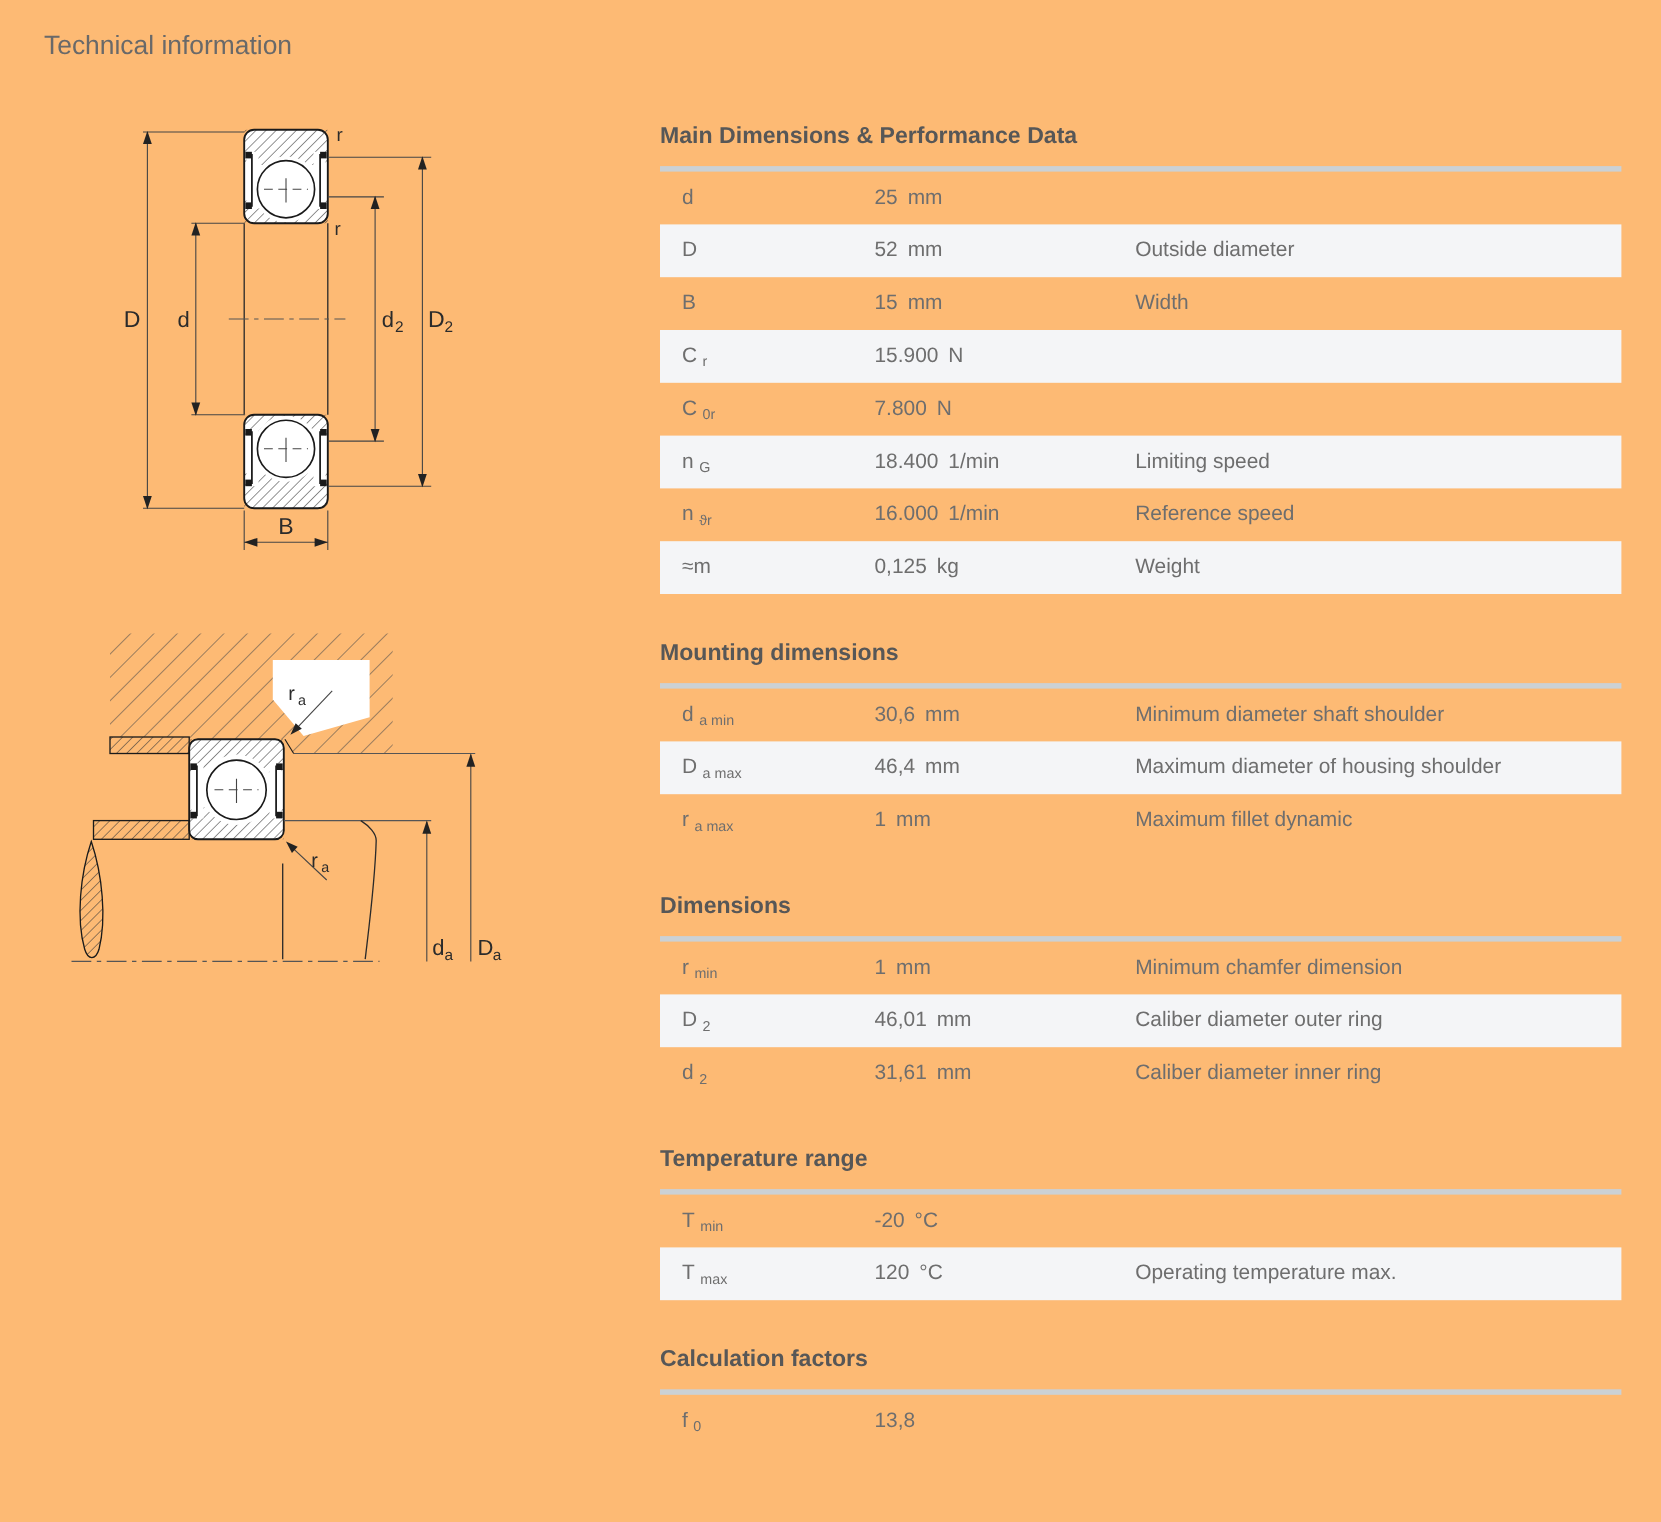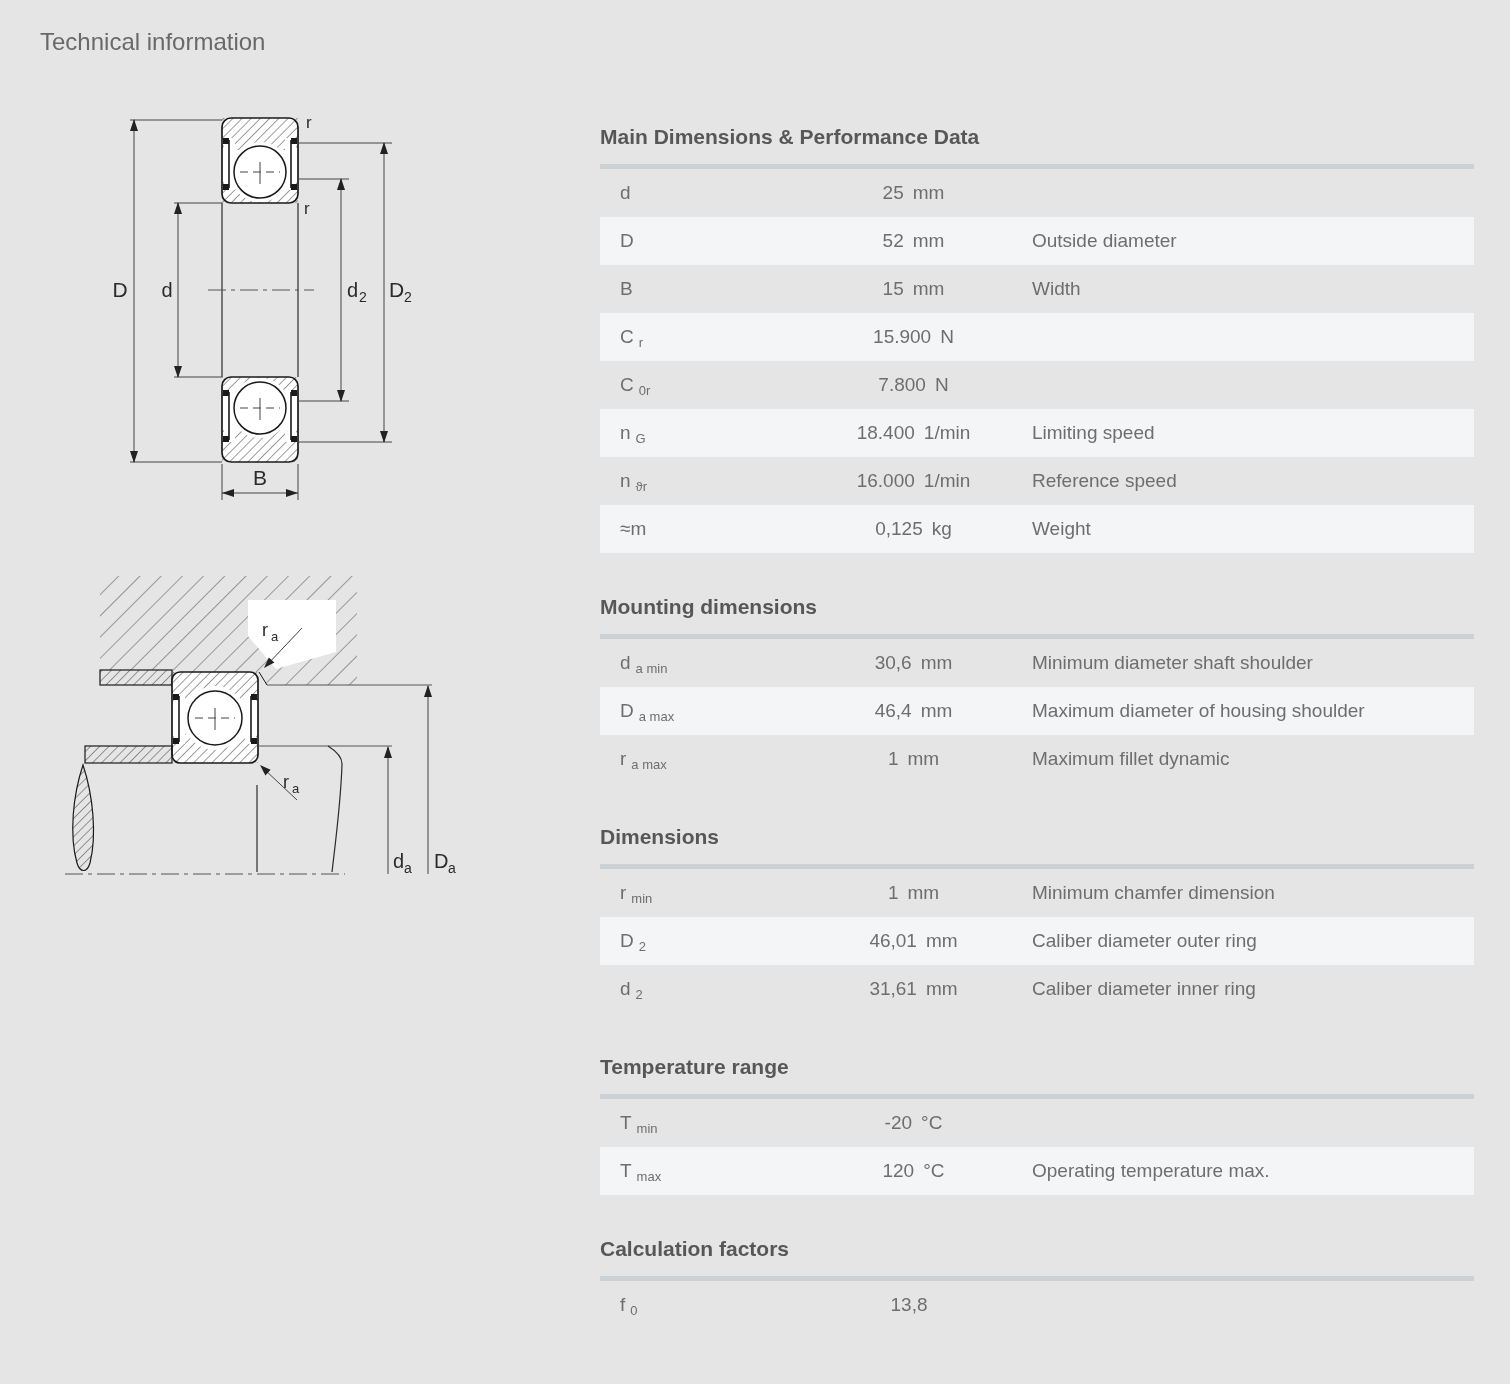--- a/index.html
+++ b/index.html
@@ -1,35 +1,35 @@
 <!DOCTYPE html>
 <html><head>
 <meta charset="utf-8">
 <style>
   html,body{margin:0;padding:0;background:#ffffff;}
-  .page{position:relative;width:1510px;height:1384px;background:#e5e5e5;overflow:hidden;
+  .page{position:relative;width:1510px;height:1384px;background:#fdba74;overflow:hidden;
         font-family:"Liberation Sans",sans-serif;}
   .title{position:absolute;left:40px;top:28px;font-size:24px;font-weight:400;color:#696969;margin:0;}
 
   
   .drawing{position:absolute;}
   #drawing-section{left:40px;top:90px;}
   #drawing-mounting{left:40px;top:548px;}
   svg text{font-family:"Liberation Sans",sans-serif;fill:#2b2b2b;}
 
   
   .tables{position:absolute;left:600px;top:100px;width:874px;}
   .spec-section{margin-top:42px;}
-  .spec-section:first-of-type{margin-top:25px;}
+  .spec-section:first-of-type{margin-top:12px;}
   .spec-section h2{font-size:21px;line-height:24px;font-weight:700;color:#575757;margin:0 0 15px 0;}
   .sep{height:5px;background:#cbd1d5;}
   .trow{display:flex;align-items:center;height:48px;font-size:19px;color:#6e6e6e;}
   .trow:nth-child(even){background:#f4f5f7;}
   .c-sym{width:175px;padding-left:20px;flex:none;}
-  .c-val{width:237px;flex:none;text-align:center;}
+  .c-val{width:237px;flex:none;}
   .c-desc{flex:1;}
   .sub{font-size:13px;margin-left:5px;position:relative;top:4px;}
   .unit{margin-left:9px;}
 </style>
 </head>
 <body>
 
 <div class="page">
 
   <h1 class="title">Technical information</h1>

